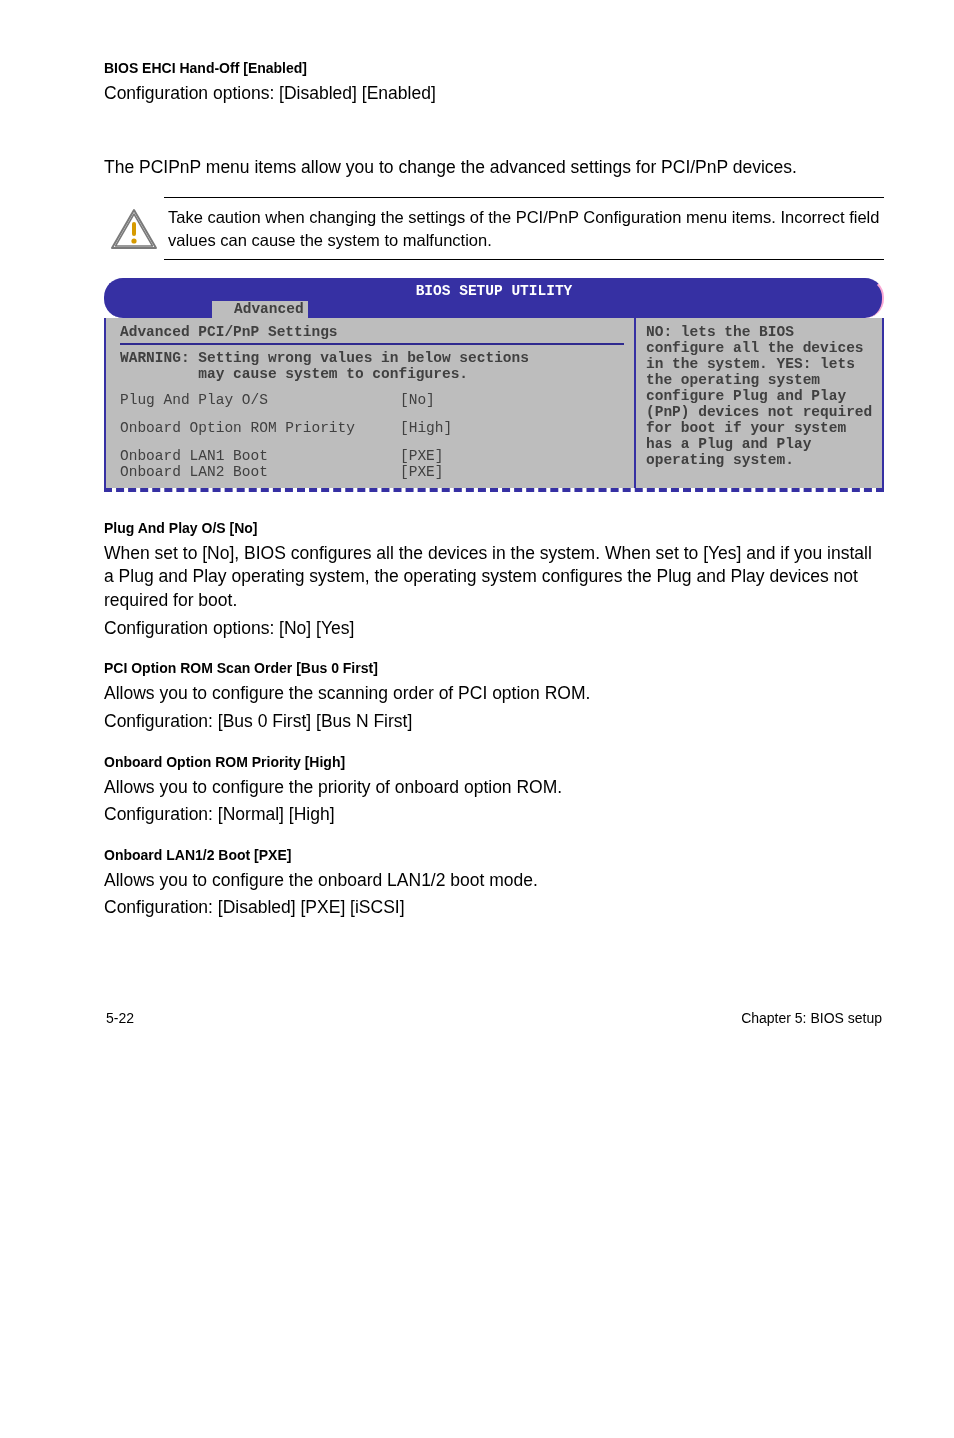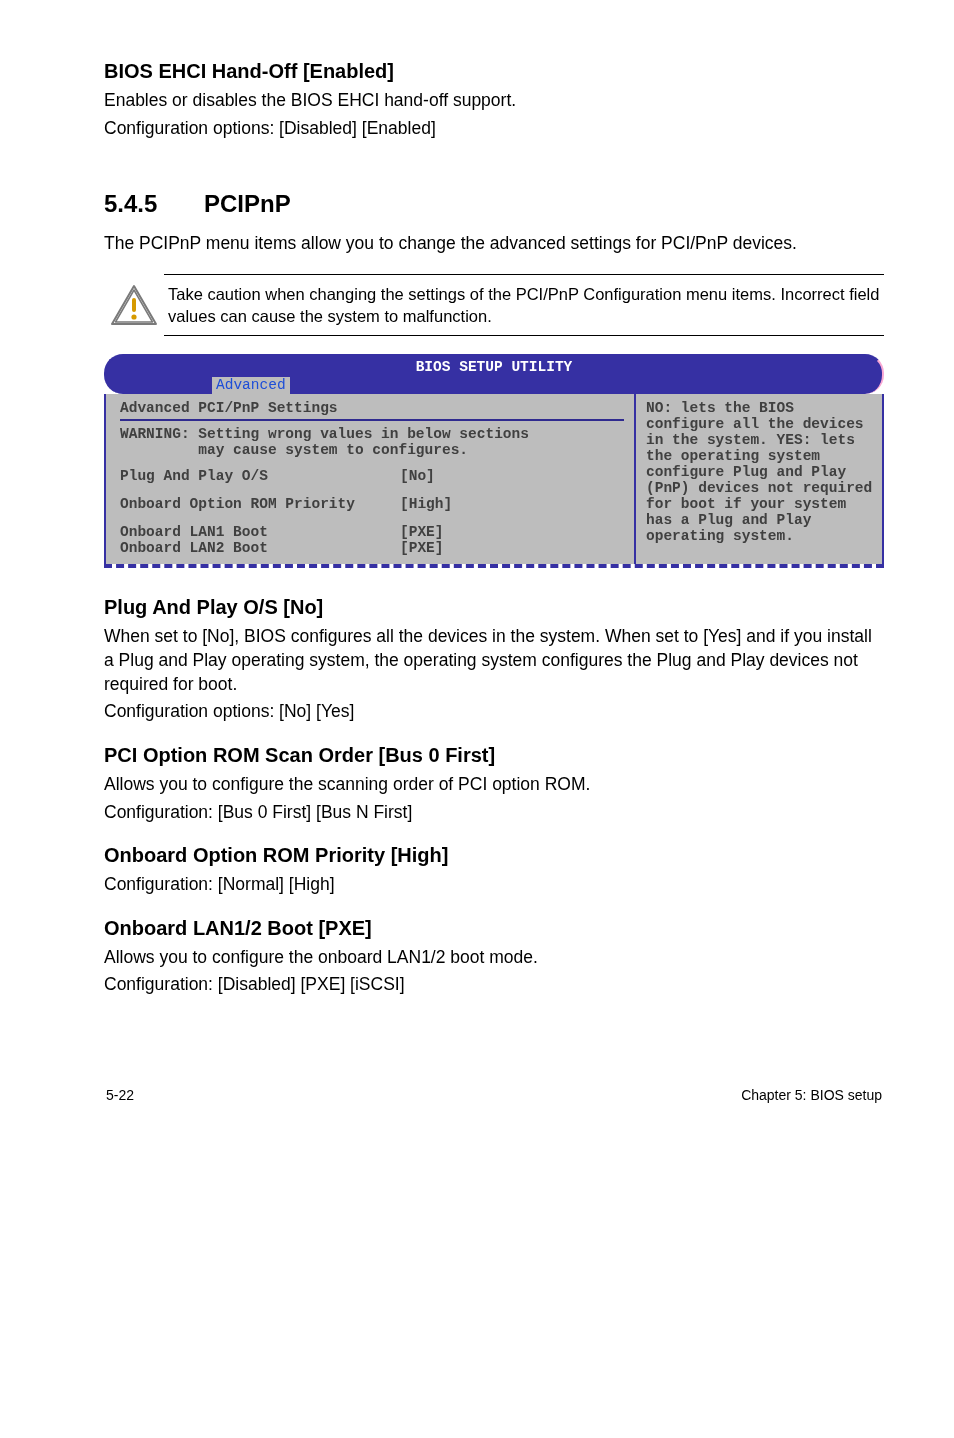--- a/index.html
+++ b/index.html
@@ -8,21 +8,21 @@
   background: #fff;
   font-family: Arial, Helvetica, sans-serif;
   color: #000;
   width: 954px;
 }
 .page {
   padding: 60px 70px 40px 104px;
   box-sizing: border-box;
 }
 h3.heading {
-  font-size: 20px;
+  font-size: 14px;
   font-weight: bold;
   margin: 0 0 6px 0;
 }
 p.body {
   font-size: 17.5px;
   line-height: 1.35;
   margin: 0 0 4px 0;
 }
 .section-block {
   margin-top: 50px;
@@ -81,23 +81,23 @@
   border-radius: 19px;
 }
 .bios-titlebar .title {
   display: block;
 }
 .bios-tab {
   position: absolute;
   left: 106px;
   bottom: 0;
   background: #bdbdbd;
-  color: #1d4ed8;
-  font-weight: normal;
-  padding: 0 4px 1px 4px;
+  color: #404040;
+  font-weight: bold;
+  padding: 0 4px 1px 22px;
 }
 .bios-body {
   display: flex;
   border-left: 2px solid #3630a3;
   border-right: 2px solid #3630a3;
   background: #bdbdbd;
   color: #404040;
 }
 .bios-left {
   flex: 1 1 auto;
@@ -115,21 +115,21 @@
 }
 .bios-left .warning-row {
   border-top: 2px solid #2f2a8f;
   padding-top: 5px;
   margin-bottom: 10px;
   font-weight: bold;
   white-space: pre;
 }
 .bios-kv {
   display: flex;
-  font-weight: bold;
+  font-weight: normal;
 }
 .bios-kv .k { width: 280px; }
 .bios-kv .v { }
 .bios-gap { height: 12px; }
 .bios-bottom-dash {
   height: 0;
   border-top: 4px dashed #3630a3;
   margin-top: 0;
 }
 
@@ -140,27 +140,23 @@
   margin-top: 90px;
   padding: 0 2px;
 }
 </style>
 </head>
 <body>
 
 <div class="page">
 
   <h3 class="heading">BIOS EHCI Hand-Off [Enabled]</h3>
-  <p class="body">Enables or disables the BIOS EHCI hand-off support.</p>
   <p class="body">Configuration options: [Disabled] [Enabled]</p>
 
   <div class="section-block">
-    <h2 class="numbered-heading">
-      <span class="num">5.4.5</span><span>PCIPnP</span>
-    </h2>
     <p class="body">The PCIPnP menu items allow you to change the advanced settings for PCI/PnP devices.</p>
 
     <div class="callout">
       <div class="callout-icon">
         <svg width="48" height="42" viewBox="0 0 48 42">
           <polygon points="24,2 46,40 2,40" fill="none" stroke="#7a7a7a" stroke-width="2" stroke-linejoin="round"></polygon>
           <polygon points="24,6 42.5,38 5.5,38" fill="none" stroke="#7a7a7a" stroke-width="1.5" stroke-linejoin="round"></polygon>
           <rect x="22" y="14" width="4" height="14" rx="2" fill="#d69a00"></rect>
           <circle cx="24" cy="33" r="2.6" fill="#d69a00"></circle>
         </svg>
@@ -208,20 +204,21 @@
 
   <h3 class="heading">Plug And Play O/S [No]</h3>
   <p class="body">When set to [No], BIOS configures all the devices in the system. When set to [Yes] and if you install a Plug and Play operating system, the operating system configures the Plug and Play devices not required for boot.</p>
   <p class="body" style="margin-bottom:20px">Configuration options: [No] [Yes]</p>
 
   <h3 class="heading">PCI Option ROM Scan Order [Bus 0 First]</h3>
   <p class="body">Allows you to configure the scanning order of PCI option ROM.</p>
   <p class="body" style="margin-bottom:20px">Configuration: [Bus 0 First] [Bus N First]</p>
 
   <h3 class="heading">Onboard Option ROM Priority [High]</h3>
+  <p class="body">Allows you to configure the priority of onboard option ROM.</p>
   <p class="body" style="margin-bottom:20px">Configuration: [Normal] [High]</p>
 
   <h3 class="heading">Onboard LAN1/2 Boot [PXE]</h3>
   <p class="body">Allows you to configure the onboard LAN1/2 boot mode.</p>
   <p class="body">Configuration: [Disabled] [PXE] [iSCSI]</p>
 
   <div class="footer">
     <span>5-22</span>
     <span>Chapter 5: BIOS setup</span>
   </div>

